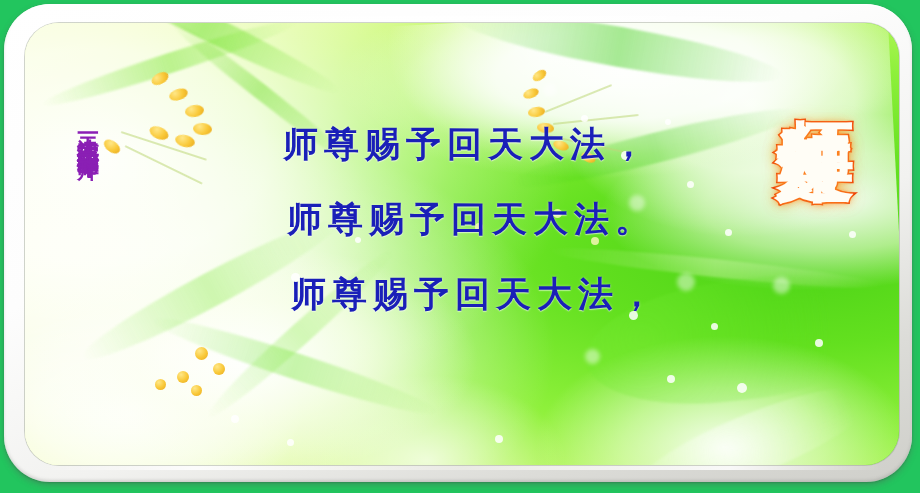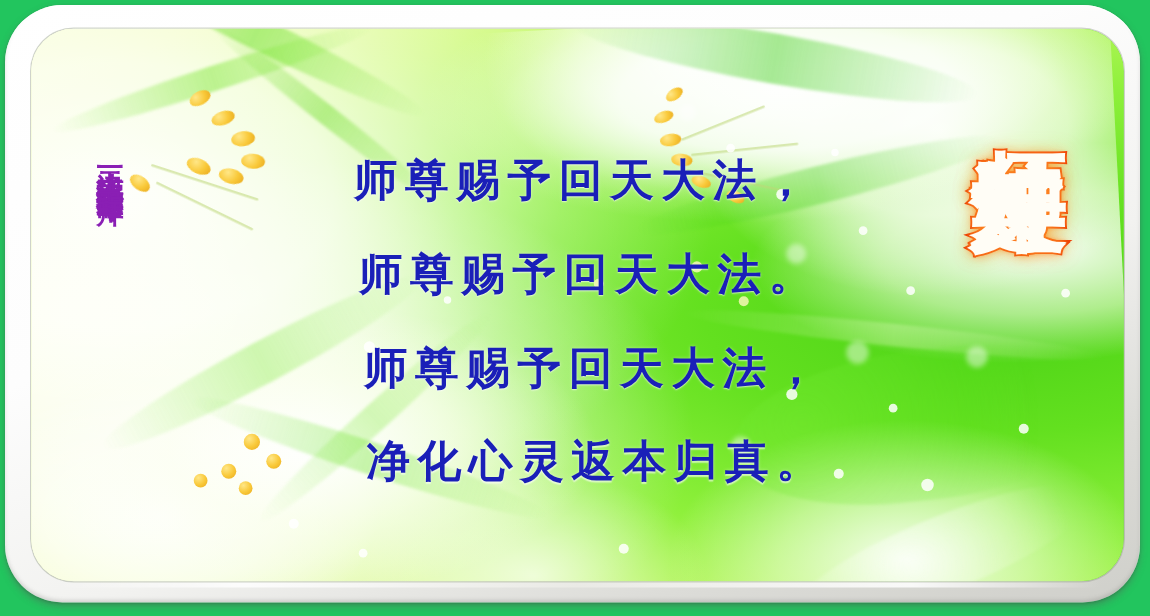--- a/index.html
+++ b/index.html
@@ -199,20 +199,19 @@
       <div class="dot" style="left:262px;top:416px;width:7px;height:7px;"></div>
       <div class="dot" style="left:470px;top:412px;width:8px;height:8px;"></div>
       <div class="dot soft" style="left:518px;top:60px;width:14px;height:14px;"></div>
 
       <div id="signature-column">天津一学法小组大法弟子甲午年叩拜</div>
 
       <div id="poem">
         <div class="poem-line l1">师尊赐予回天大法，</div>
         <div class="poem-line l2">师尊赐予回天大法。</div>
         <div class="poem-line l3">师尊赐予回天大法，</div>
-        <div class="poem-line l4">净化心灵返本归真。</div>
       </div>
 
       <div id="title-column">师父过年好</div>
 
     </div>
   </div>
 </div>
 
 </body></html>

